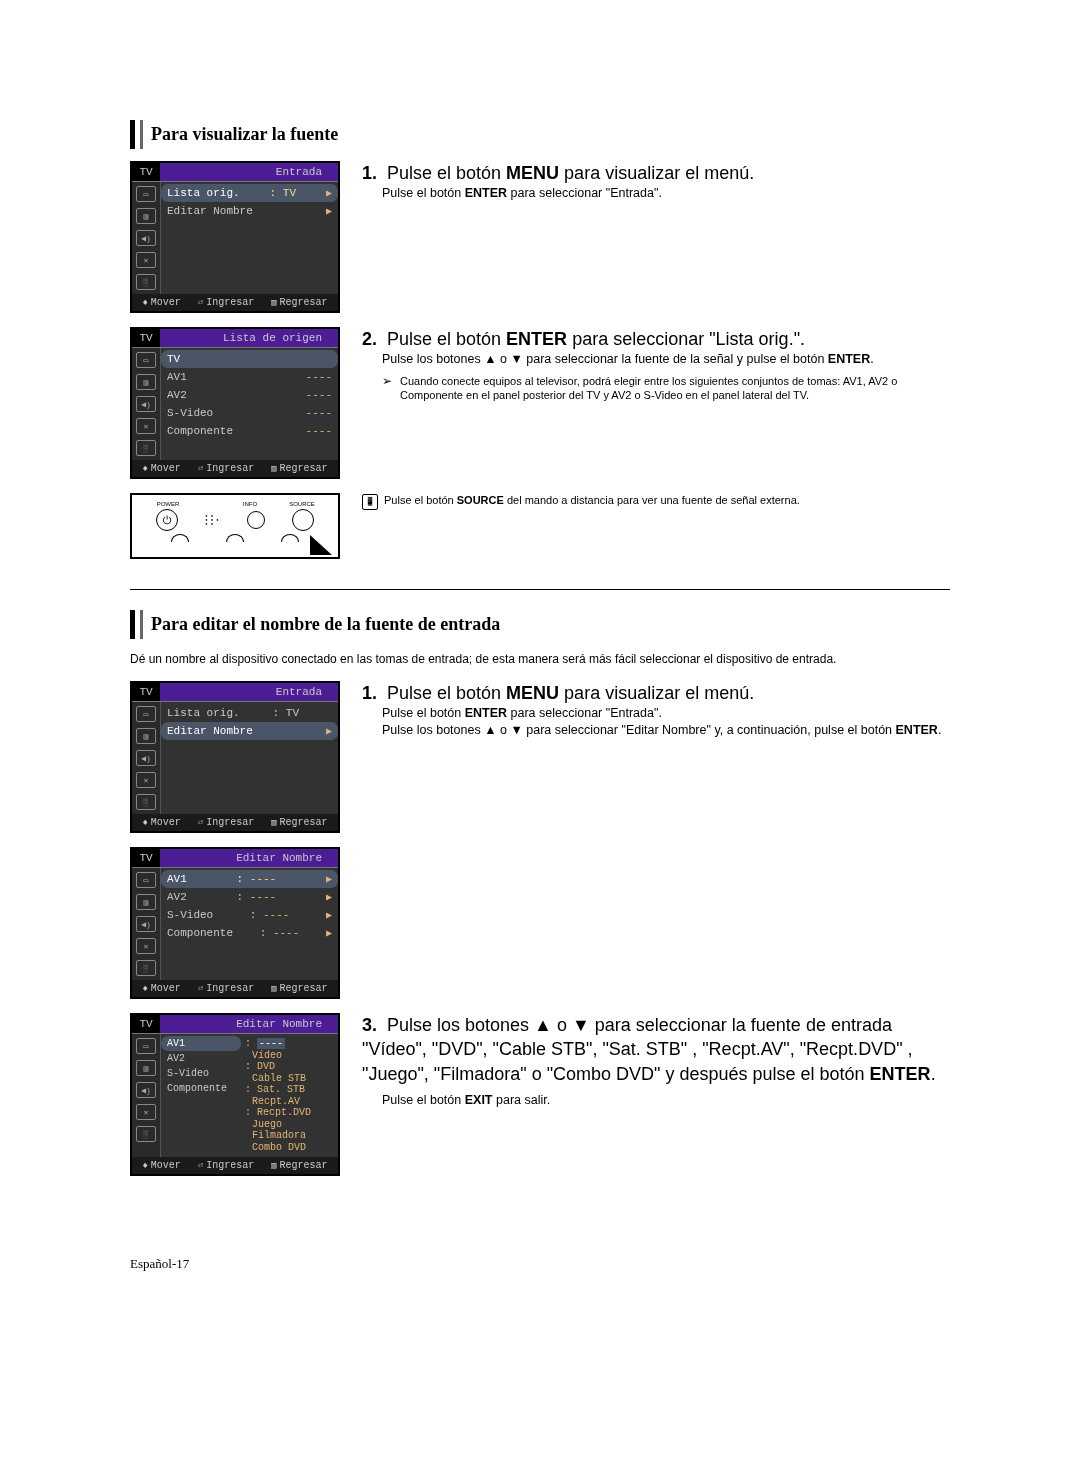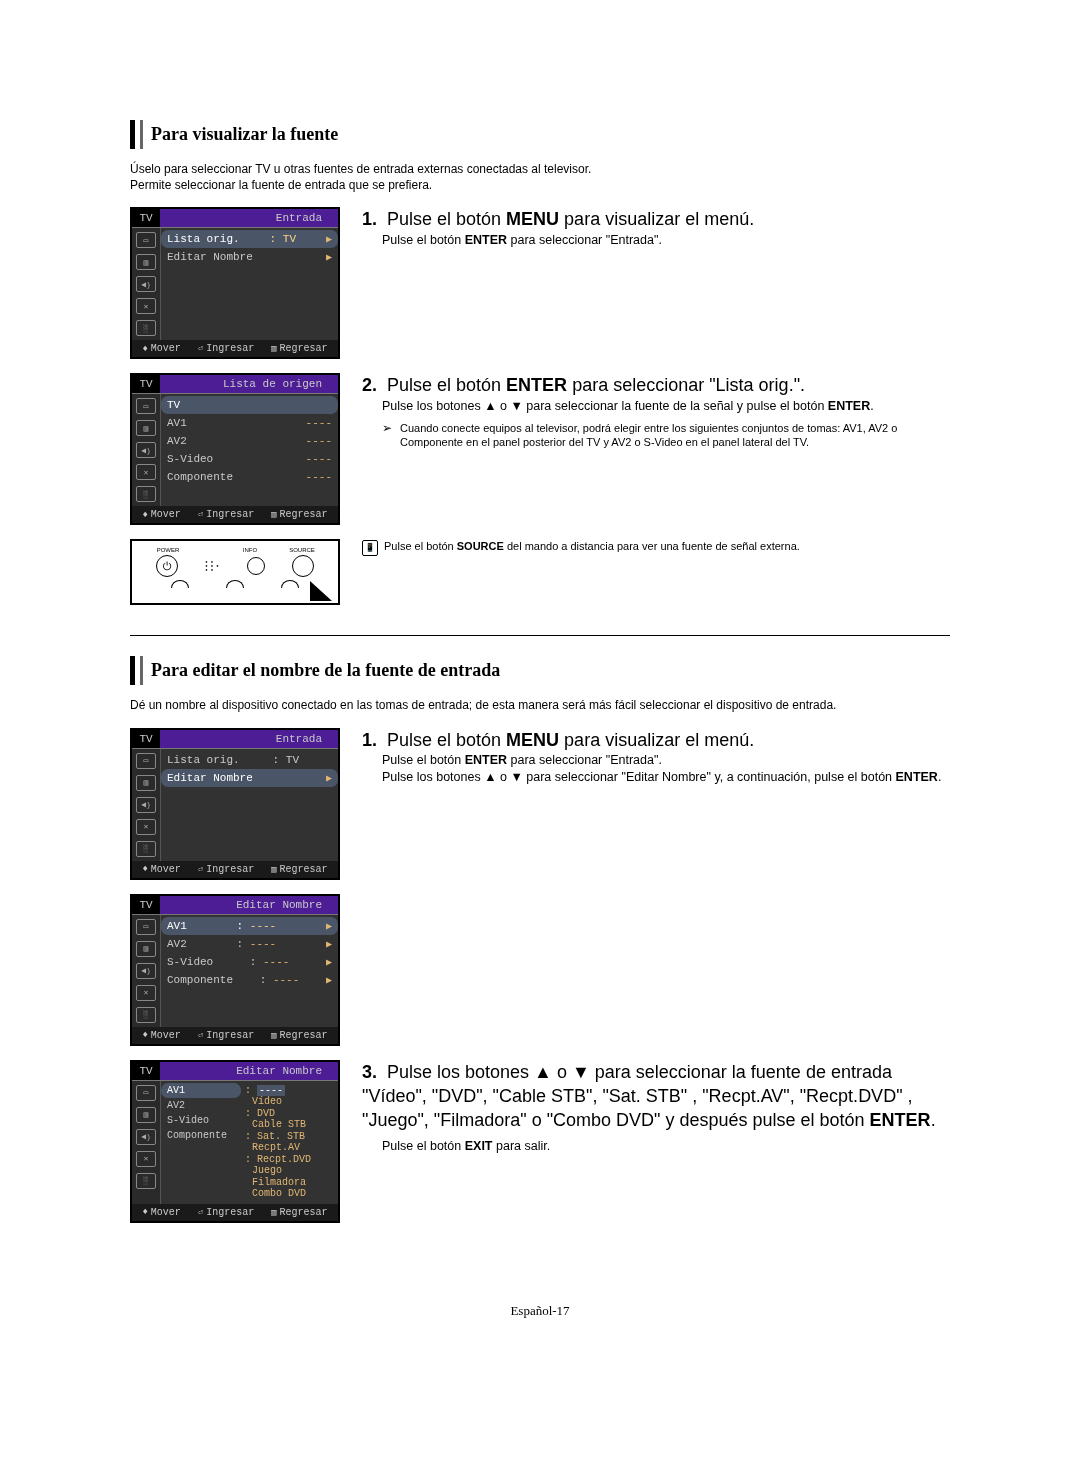--- a/index.html
+++ b/index.html
@@ -257,42 +257,38 @@
     border: 1.5px solid #000;
     border-radius: 50% 50% 0 0 / 100% 100% 0 0;
     border-bottom: none;
   }
   .hr {
     border: none;
     border-top: 1px solid #000;
     margin: 30px 0 20px 0;
   }
   .footer {
-    text-align: center;
+    text-align: left;
     font-family: "Times New Roman", serif;
     font-size: 13px;
     margin-top: 80px;
   }
   .col-left { flex-shrink: 0; }
 </style>
 </head>
 <body>
 
 <div class="page">
 
   <div class="section-header">
     <div class="bar1"></div>
     <div class="bar2"></div>
     <h2>Para visualizar la fuente</h2>
   </div>
 
-  <div class="intro">
-    <span>Úselo para seleccionar TV u otras fuentes de entrada externas conectadas al televisor.</span><br>
-    <span>Permite seleccionar la fuente de entrada que se prefiera.</span>
-  </div>
 
   <div class="row">
     <div class="osd-col">
       <div class="osd">
         <div class="osd-header">
           <div class="label-cell">TV</div>
           <div class="title-cell">Entrada</div>
         </div>
         <div class="osd-body">
           <div class="osd-icons">

